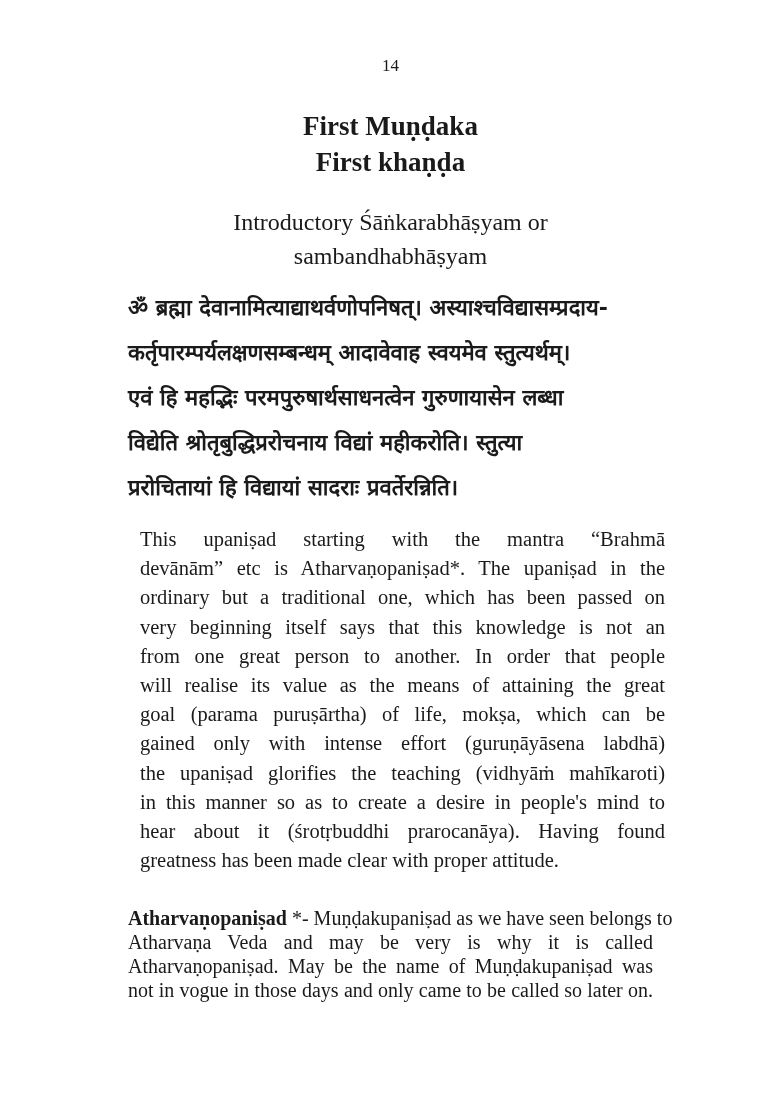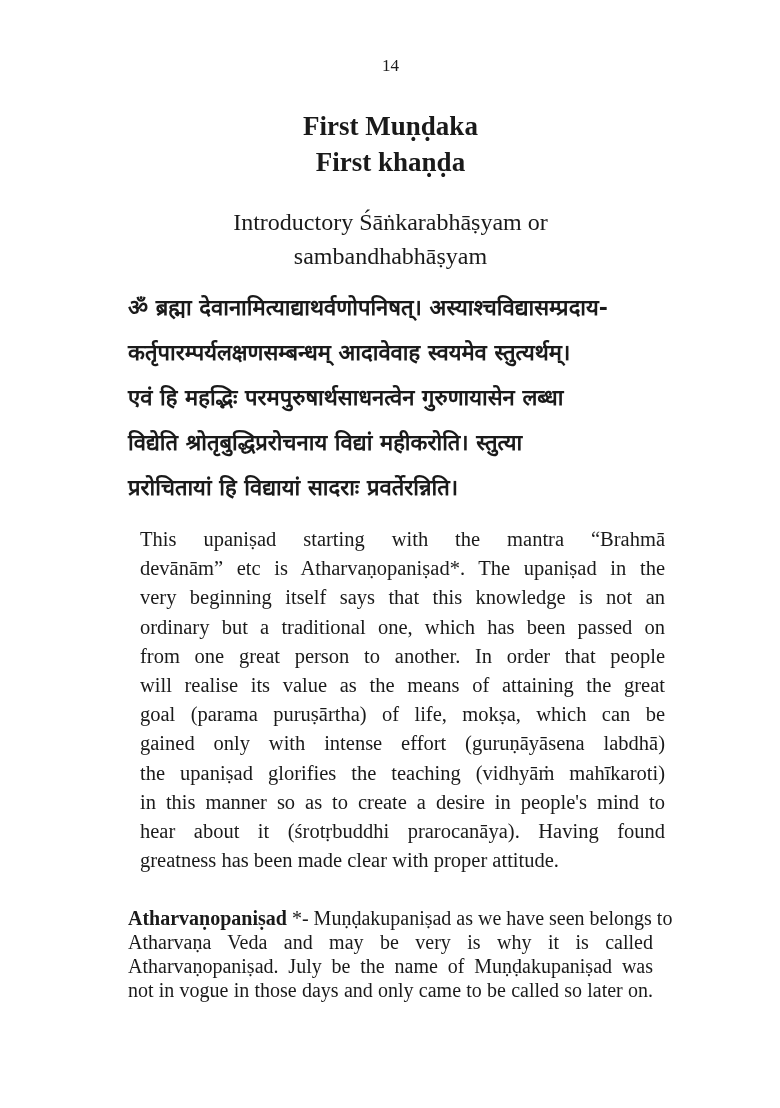--- a/index.html
+++ b/index.html
@@ -119,32 +119,32 @@
     <div class="line">ॐ ब्रह्मा देवानामित्याद्याथर्वणोपनिषत्। अस्याश्चविद्यासम्प्रदाय-</div>
     <div class="line">कर्तृपारम्पर्यलक्षणसम्बन्धम् आदावेवाह स्वयमेव स्तुत्यर्थम्।</div>
     <div class="line">एवं हि महद्भिः परमपुरुषार्थसाधनत्वेन गुरुणायासेन लब्धा</div>
     <div class="line">विद्येति श्रोतृबुद्धिप्ररोचनाय विद्यां महीकरोति। स्तुत्या</div>
     <div class="line">प्ररोचितायां हि विद्यायां सादराः प्रवर्तेरन्निति।</div>
   </div>
 
   <div class="body-text">
     <span class="line">This upaniṣad starting with the mantra “Brahmā</span>
     <span class="line">devānām” etc is Atharvaṇopaniṣad*. The upaniṣad in the</span>
+    <span class="line">ordinary but a traditional one, which has been passed on</span>
     <span class="line">very beginning itself says that this knowledge is not an</span>
-    <span class="line">ordinary but a traditional one, which has been passed on</span>
     <span class="line">from one great person to another. In order that people</span>
     <span class="line">will realise its value as the means of attaining the great</span>
     <span class="line">goal (parama puruṣārtha) of life, mokṣa, which can be</span>
     <span class="line">gained only with intense effort (guruṇāyāsena labdhā)</span>
     <span class="line">the upaniṣad glorifies the teaching (vidhyāṁ mahīkaroti)</span>
     <span class="line">in this manner so as to create a desire in people's mind to</span>
     <span class="line">hear about it (śrotṛbuddhi prarocanāya). Having found</span>
     <span class="line last">greatness has been made clear with proper attitude.</span>
   </div>
 
   <div class="footnote">
     <span class="line"><span class="fn-term">Atharvaṇopaniṣad</span><span> *- Muṇḍakupaniṣad as we have seen belongs to</span></span>
     <span class="line">Atharvaṇa Veda and may be very is why it is called</span>
-    <span class="line">Atharvaṇopaniṣad.  July be the name of   Muṇḍakupaniṣad   was</span>
+    <span class="line">Atharvaṇopaniṣad.  May be the name of   Muṇḍakupaniṣad   was</span>
     <span class="line">not  in  vogue in those days  and  only came to be called so later on.</span>
   </div>
 
 </div>
 
 </body></html>

